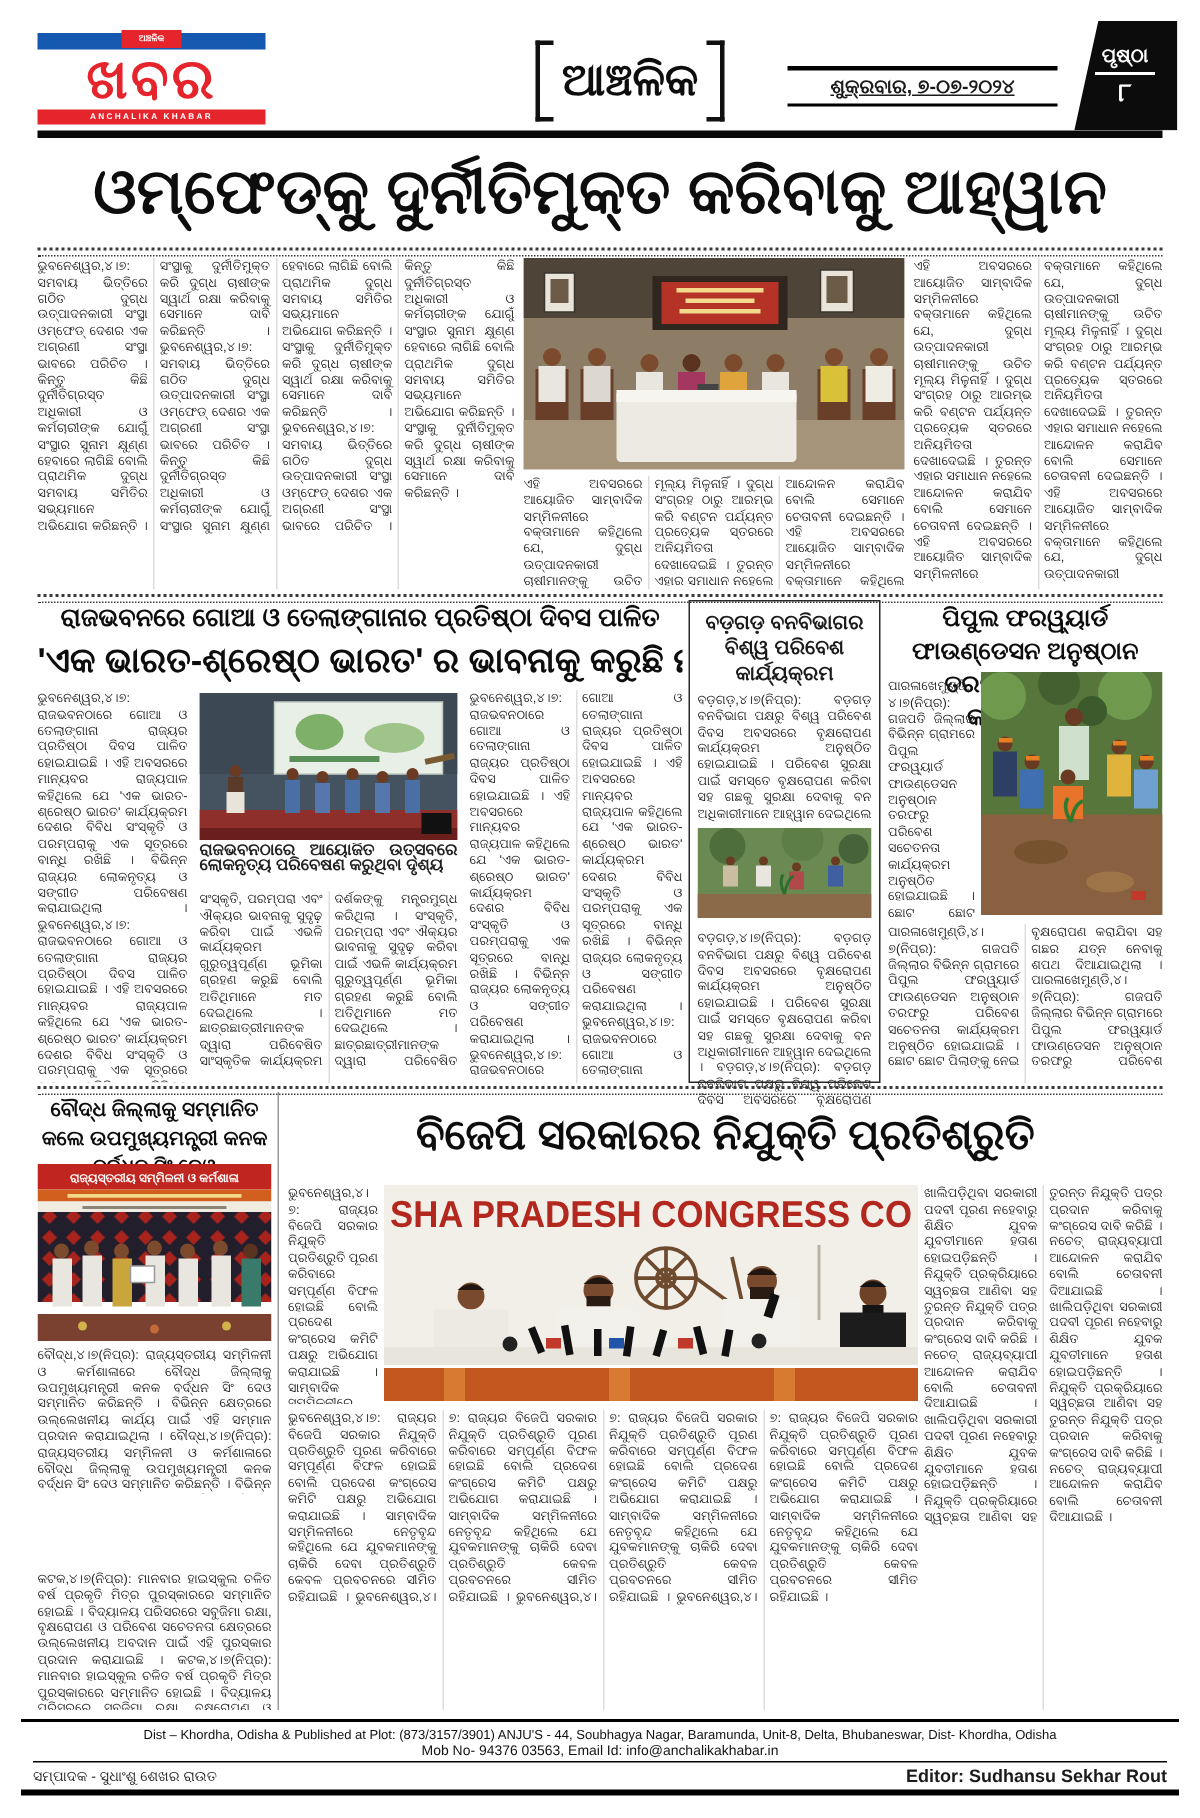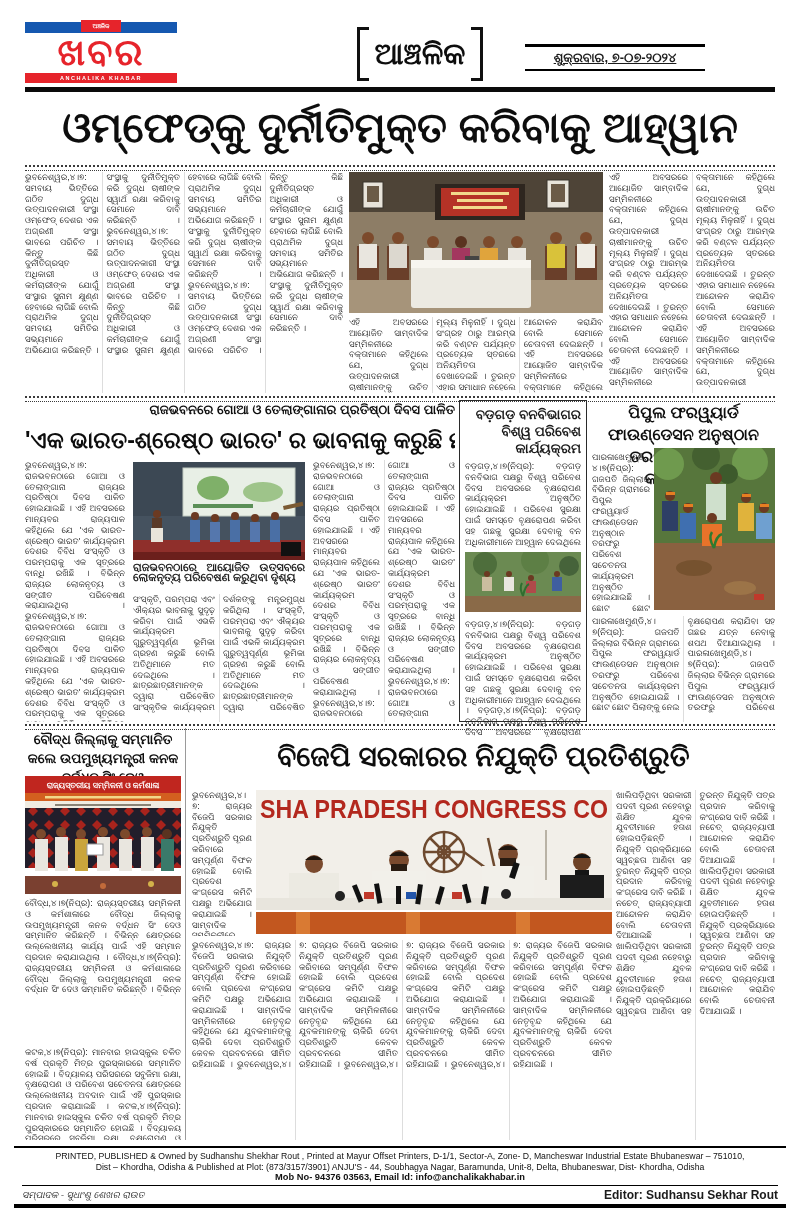--- a/index.html
+++ b/index.html
@@ -29,28 +29,28 @@
   #edition .name{font-size:30px;font-weight:bold;color:#0d0d0d;}
   #datebox{border-top:3px solid #000;border-bottom:2px solid #000;padding:3px 4px;
            font-size:13px;font-weight:bold;text-align:center;}
   #pagebox{background:#0c0c0c;color:#fff;clip-path:polygon(34% 0,100% 0,100% 100%,14% 100%);
            display:flex;flex-direction:column;align-items:center;justify-content:center;}
   #pagebox .lbl{font-size:13px;font-weight:bold;margin-left:10px;}
   #pagebox .dv{width:40px;height:2px;background:#fff;margin:3px 0 2px 10px;}
   #pagebox .num{font-size:17px;font-weight:bold;margin-left:10px;}
   
   #story-env-box{border:1px solid #2a2a2a;padding:4px 5px;box-sizing:border-box;}
-  #story-env-box .h{font-size:13.5px;font-weight:bold;text-align:right;line-height:17px;margin:1px 0 4px;}
+  #story-env-box .h{font-size:13.5px;font-weight:bold;text-align:center;line-height:17px;margin:1px 0 4px;}
   
   #footer{border-top:2px solid #000;border-bottom:4px solid #000;padding:3px 8px 2px;box-sizing:border-box;}
   #footer .ln{font-size:8.7px;text-align:center;line-height:10.5px;color:#111;}
-  #footer .ln.b{font-weight:bold;font-size:9.3px;}
+  #footer .ln.b{font-weight:normal;font-size:9.3px;}
   #footer .erow{display:flex;justify-content:space-between;align-items:center;
                 border-top:1px solid #000;margin-top:2px;padding-top:2px;}
-  #footer .eod{font-size:9.5px;font-style:italic;} #footer .een{font-size:12px;font-weight:bold;}
+  #footer .eod{font-size:9.5px;} #footer .een{font-size:12px;font-weight:bold;}
   .cap{font-size:11px;line-height:10.2px;font-weight:bold;text-align:justify;color:#222;overflow:hidden;}
 </style>
 </head>
 <body>
 
 <div id="page">
 
   <div class="abs" id="edition" style="left:330px;top:26px;width:180px;height:56px;">
     <div class="bracket l"></div>
     <div class="name">ଆଞ୍ଚଳିକ</div>
@@ -62,20 +62,25 @@
       <div class="tab">ଅଞ୍ଚଳିକ</div>
     </div>
     <div class="big">ଖବର</div>
     <div class="strip">ANCHALIKA KHABAR</div>
   </div>
 
   <div class="abs" id="datebox" style="left:525px;top:44px;width:172px;text-decoration:underline;">
     <span>ଶୁକ୍ରବାର, ୭-୦୭-୨୦୨୪</span>
   </div>
 
+  <div class="abs" id="pagebox" style="left:705px;top:14px;width:80px;height:73px;">
+    <div class="lbl">ପୃଷ୍ଠା</div>
+    <div class="dv"></div>
+    <div class="num">୮</div>
+  </div>
 
   <div class="abs" style="left:25px;top:87px;width:750px;height:5px;background:#0a0a0a;"></div>
 
   <div class="abs hl" style="left:25px;top:96px;width:750px;font-size:42px;line-height:64px;">ଓମ୍‌ଫେଡ୍‌କୁ ଦୁର୍ନୀତିମୁକ୍ତ କରିବାକୁ ଆହ୍ୱାନ</div>
   <div class="abs dotted" style="left:25px;top:165px;width:750px;"></div>
 
   <div class="abs txt c4" style="left:25px;top:172px;width:318px;height:221px;">ଭୁବନେଶ୍ୱର,୪।୭: ସମବାୟ ଭିତ୍ତିରେ ଗଠିତ ଦୁଗ୍ଧ ଉତ୍ପାଦନକାରୀ ସଂସ୍ଥା ଓମ୍‌ଫେଡ୍ ଦେଶର ଏକ ଅଗ୍ରଣୀ ସଂସ୍ଥା ଭାବରେ ପରିଚିତ । କିନ୍ତୁ କିଛି ଦୁର୍ନୀତିଗ୍ରସ୍ତ ଅଧିକାରୀ ଓ କର୍ମଚାରୀଙ୍କ ଯୋଗୁଁ ସଂସ୍ଥାର ସୁନାମ କ୍ଷୁଣ୍ଣ ହେବାରେ ଲାଗିଛି ବୋଲି ପ୍ରାଥମିକ ଦୁଗ୍ଧ ସମବାୟ ସମିତିର ସଭ୍ୟମାନେ ଅଭିଯୋଗ କରିଛନ୍ତି । ସଂସ୍ଥାକୁ ଦୁର୍ନୀତିମୁକ୍ତ କରି ଦୁଗ୍ଧ ଚାଷୀଙ୍କ ସ୍ୱାର୍ଥ ରକ୍ଷା କରିବାକୁ ସେମାନେ ଦାବି କରିଛନ୍ତି । ଭୁବନେଶ୍ୱର,୪।୭: ସମବାୟ ଭିତ୍ତିରେ ଗଠିତ ଦୁଗ୍ଧ ଉତ୍ପାଦନକାରୀ ସଂସ୍ଥା ଓମ୍‌ଫେଡ୍ ଦେଶର ଏକ ଅଗ୍ରଣୀ ସଂସ୍ଥା ଭାବରେ ପରିଚିତ । କିନ୍ତୁ କିଛି ଦୁର୍ନୀତିଗ୍ରସ୍ତ ଅଧିକାରୀ ଓ କର୍ମଚାରୀଙ୍କ ଯୋଗୁଁ ସଂସ୍ଥାର ସୁନାମ କ୍ଷୁଣ୍ଣ ହେବାରେ ଲାଗିଛି ବୋଲି ପ୍ରାଥମିକ ଦୁଗ୍ଧ ସମବାୟ ସମିତିର ସଭ୍ୟମାନେ ଅଭିଯୋଗ କରିଛନ୍ତି । ସଂସ୍ଥାକୁ ଦୁର୍ନୀତିମୁକ୍ତ କରି ଦୁଗ୍ଧ ଚାଷୀଙ୍କ ସ୍ୱାର୍ଥ ରକ୍ଷା କରିବାକୁ ସେମାନେ ଦାବି କରିଛନ୍ତି । ଭୁବନେଶ୍ୱର,୪।୭: ସମବାୟ ଭିତ୍ତିରେ ଗଠିତ ଦୁଗ୍ଧ ଉତ୍ପାଦନକାରୀ ସଂସ୍ଥା ଓମ୍‌ଫେଡ୍ ଦେଶର ଏକ ଅଗ୍ରଣୀ ସଂସ୍ଥା ଭାବରେ ପରିଚିତ । କିନ୍ତୁ କିଛି ଦୁର୍ନୀତିଗ୍ରସ୍ତ ଅଧିକାରୀ ଓ କର୍ମଚାରୀଙ୍କ ଯୋଗୁଁ ସଂସ୍ଥାର ସୁନାମ କ୍ଷୁଣ୍ଣ ହେବାରେ ଲାଗିଛି ବୋଲି ପ୍ରାଥମିକ ଦୁଗ୍ଧ ସମବାୟ ସମିତିର ସଭ୍ୟମାନେ ଅଭିଯୋଗ କରିଛନ୍ତି । ସଂସ୍ଥାକୁ ଦୁର୍ନୀତିମୁକ୍ତ କରି ଦୁଗ୍ଧ ଚାଷୀଙ୍କ ସ୍ୱାର୍ଥ ରକ୍ଷା କରିବାକୁ ସେମାନେ ଦାବି କରିଛନ୍ତି ।</div>
 
   <div class="abs" style="left:349px;top:172px;width:254px;height:141px;">
     <svg width="254" height="141" viewBox="0 0 254 141">
@@ -117,21 +122,21 @@
       <rect x="62" y="88" width="120" height="8" fill="#f7f5ef"></rect>
       <rect x="116" y="84" width="14" height="4" fill="#444"></rect>
     </svg>
   </div>
 
   <div class="abs txt c3" style="left:349px;top:317px;width:254px;height:76px;">ଏହି ଅବସରରେ ଆୟୋଜିତ ସାମ୍ବାଦିକ ସମ୍ମିଳନୀରେ ବକ୍ତାମାନେ କହିଥିଲେ ଯେ, ଦୁଗ୍ଧ ଉତ୍ପାଦନକାରୀ ଚାଷୀମାନଙ୍କୁ ଉଚିତ ମୂଲ୍ୟ ମିଳୁନାହିଁ । ଦୁଗ୍ଧ ସଂଗ୍ରହ ଠାରୁ ଆରମ୍ଭ କରି ବଣ୍ଟନ ପର୍ଯ୍ୟନ୍ତ ପ୍ରତ୍ୟେକ ସ୍ତରରେ ଅନିୟମିତତା ଦେଖାଦେଇଛି । ତୁରନ୍ତ ଏହାର ସମାଧାନ ନହେଲେ ଆନ୍ଦୋଳନ କରାଯିବ ବୋଲି ସେମାନେ ଚେତାବନୀ ଦେଇଛନ୍ତି । ଏହି ଅବସରରେ ଆୟୋଜିତ ସାମ୍ବାଦିକ ସମ୍ମିଳନୀରେ ବକ୍ତାମାନେ କହିଥିଲେ ଯେ, ଦୁଗ୍ଧ ଉତ୍ପାଦନକାରୀ ଚାଷୀମାନଙ୍କୁ ଉଚିତ ମୂଲ୍ୟ ମିଳୁନାହିଁ । ଦୁଗ୍ଧ ସଂଗ୍ରହ ଠାରୁ ଆରମ୍ଭ କରି ବଣ୍ଟନ ପର୍ଯ୍ୟନ୍ତ ପ୍ରତ୍ୟେକ ସ୍ତରରେ ଅନିୟମିତତା ଦେଖାଦେଇଛି । ତୁରନ୍ତ ଏହାର ସମାଧାନ ନହେଲେ ଆନ୍ଦୋଳନ କରାଯିବ ବୋଲି ସେମାନେ ଚେତାବନୀ ଦେଇଛନ୍ତି ।</div>
   <div class="abs txt c2" style="left:609px;top:172px;width:166px;height:221px;">ଏହି ଅବସରରେ ଆୟୋଜିତ ସାମ୍ବାଦିକ ସମ୍ମିଳନୀରେ ବକ୍ତାମାନେ କହିଥିଲେ ଯେ, ଦୁଗ୍ଧ ଉତ୍ପାଦନକାରୀ ଚାଷୀମାନଙ୍କୁ ଉଚିତ ମୂଲ୍ୟ ମିଳୁନାହିଁ । ଦୁଗ୍ଧ ସଂଗ୍ରହ ଠାରୁ ଆରମ୍ଭ କରି ବଣ୍ଟନ ପର୍ଯ୍ୟନ୍ତ ପ୍ରତ୍ୟେକ ସ୍ତରରେ ଅନିୟମିତତା ଦେଖାଦେଇଛି । ତୁରନ୍ତ ଏହାର ସମାଧାନ ନହେଲେ ଆନ୍ଦୋଳନ କରାଯିବ ବୋଲି ସେମାନେ ଚେତାବନୀ ଦେଇଛନ୍ତି । ଏହି ଅବସରରେ ଆୟୋଜିତ ସାମ୍ବାଦିକ ସମ୍ମିଳନୀରେ ବକ୍ତାମାନେ କହିଥିଲେ ଯେ, ଦୁଗ୍ଧ ଉତ୍ପାଦନକାରୀ ଚାଷୀମାନଙ୍କୁ ଉଚିତ ମୂଲ୍ୟ ମିଳୁନାହିଁ । ଦୁଗ୍ଧ ସଂଗ୍ରହ ଠାରୁ ଆରମ୍ଭ କରି ବଣ୍ଟନ ପର୍ଯ୍ୟନ୍ତ ପ୍ରତ୍ୟେକ ସ୍ତରରେ ଅନିୟମିତତା ଦେଖାଦେଇଛି । ତୁରନ୍ତ ଏହାର ସମାଧାନ ନହେଲେ ଆନ୍ଦୋଳନ କରାଯିବ ବୋଲି ସେମାନେ ଚେତାବନୀ ଦେଇଛନ୍ତି । ଏହି ଅବସରରେ ଆୟୋଜିତ ସାମ୍ବାଦିକ ସମ୍ମିଳନୀରେ ବକ୍ତାମାନେ କହିଥିଲେ ଯେ, ଦୁଗ୍ଧ ଉତ୍ପାଦନକାରୀ ଚାଷୀମାନଙ୍କୁ ଉଚିତ ମୂଲ୍ୟ ମିଳୁନାହିଁ । ଦୁଗ୍ଧ ସଂଗ୍ରହ ଠାରୁ ଆରମ୍ଭ କରି ବଣ୍ଟନ ପର୍ଯ୍ୟନ୍ତ ପ୍ରତ୍ୟେକ ସ୍ତରରେ ଅନିୟମିତତା ଦେଖାଦେଇଛି । ତୁରନ୍ତ ଏହାର ସମାଧାନ ନହେଲେ ଆନ୍ଦୋଳନ କରାଯିବ ବୋଲି ସେମାନେ ଚେତାବନୀ ଦେଇଛନ୍ତି ।</div>
 
   <div class="abs dotted" style="left:25px;top:396px;width:750px;"></div>
 
-  <div class="abs hl" style="left:25px;top:402px;width:430px;font-size:13px;text-align:right;">ରାଜଭବନରେ ଗୋଆ ଓ ତେଲାଙ୍ଗାନାର ପ୍ରତିଷ୍ଠା ଦିବସ ପାଳିତ</div>
+  <div class="abs hl" style="left:25px;top:402px;width:430px;font-size:17px;">ରାଜଭବନରେ ଗୋଆ ଓ ତେଲାଙ୍ଗାନାର ପ୍ରତିଷ୍ଠା ଦିବସ ପାଳିତ</div>
   <div class="abs hl" style="left:25px;top:423px;width:430px;font-size:23px;line-height:34px;white-space:nowrap;overflow:hidden;">'ଏକ ଭାରତ-ଶ୍ରେଷ୍ଠ ଭାରତ' ର ଭାବନାକୁ କରୁଛି ମଜଭୁତ୍</div>
 
   <div class="abs txt" style="left:25px;top:460px;width:100px;height:262px;">ଭୁବନେଶ୍ୱର,୪।୭: ରାଜଭବନଠାରେ ଗୋଆ ଓ ତେଲାଙ୍ଗାନା ରାଜ୍ୟର ପ୍ରତିଷ୍ଠା ଦିବସ ପାଳିତ ହୋଇଯାଇଛି । ଏହି ଅବସରରେ ମାନ୍ୟବର ରାଜ୍ୟପାଳ କହିଥିଲେ ଯେ 'ଏକ ଭାରତ-ଶ୍ରେଷ୍ଠ ଭାରତ' କାର୍ଯ୍ୟକ୍ରମ ଦେଶର ବିବିଧ ସଂସ୍କୃତି ଓ ପରମ୍ପରାକୁ ଏକ ସୂତ୍ରରେ ବାନ୍ଧି ରଖିଛି । ବିଭିନ୍ନ ରାଜ୍ୟର ଲୋକନୃତ୍ୟ ଓ ସଙ୍ଗୀତ ପରିବେଷଣ କରାଯାଇଥିଲା । ଭୁବନେଶ୍ୱର,୪।୭: ରାଜଭବନଠାରେ ଗୋଆ ଓ ତେଲାଙ୍ଗାନା ରାଜ୍ୟର ପ୍ରତିଷ୍ଠା ଦିବସ ପାଳିତ ହୋଇଯାଇଛି । ଏହି ଅବସରରେ ମାନ୍ୟବର ରାଜ୍ୟପାଳ କହିଥିଲେ ଯେ 'ଏକ ଭାରତ-ଶ୍ରେଷ୍ଠ ଭାରତ' କାର୍ଯ୍ୟକ୍ରମ ଦେଶର ବିବିଧ ସଂସ୍କୃତି ଓ ପରମ୍ପରାକୁ ଏକ ସୂତ୍ରରେ ବାନ୍ଧି ରଖିଛି । ବିଭିନ୍ନ ରାଜ୍ୟର ଲୋକନୃତ୍ୟ ଓ ସଙ୍ଗୀତ ପରିବେଷଣ କରାଯାଇଥିଲା ।</div>
 
   <div class="abs" style="left:133px;top:462px;width:172px;height:98px;">
     <svg width="172" height="98" viewBox="0 0 172 98">
       <rect width="172" height="98" fill="#45525f"></rect>
       <rect width="172" height="54" fill="#3c4854"></rect>
       <rect x="50" y="6" width="112" height="48" fill="#e8efe6" stroke="#c2cbc2"></rect>
       <ellipse cx="80" cy="26" rx="16" ry="12" fill="#7fb069"></ellipse>
@@ -324,21 +329,20 @@
       <rect x="150" y="122" width="14" height="22" fill="#d97a33"></rect>
       <rect x="260" y="122" width="14" height="22" fill="#d97a33"></rect>
       <rect y="120" width="356" height="2" fill="#ffffff"></rect>
     </svg>
   </div>
 
   <div class="abs txt c2" style="left:616px;top:790px;width:159px;height:350px;">ଖାଲିପଡ଼ିଥିବା ସରକାରୀ ପଦବୀ ପୂରଣ ନହେବାରୁ ଶିକ୍ଷିତ ଯୁବକ ଯୁବତୀମାନେ ହତାଶ ହୋଇପଡ଼ିଛନ୍ତି । ନିଯୁକ୍ତି ପ୍ରକ୍ରିୟାରେ ସ୍ୱଚ୍ଛତା ଆଣିବା ସହ ତୁରନ୍ତ ନିଯୁକ୍ତି ପତ୍ର ପ୍ରଦାନ କରିବାକୁ କଂଗ୍ରେସ ଦାବି କରିଛି । ନଚେତ୍ ରାଜ୍ୟବ୍ୟାପୀ ଆନ୍ଦୋଳନ କରାଯିବ ବୋଲି ଚେତାବନୀ ଦିଆଯାଇଛି । ଖାଲିପଡ଼ିଥିବା ସରକାରୀ ପଦବୀ ପୂରଣ ନହେବାରୁ ଶିକ୍ଷିତ ଯୁବକ ଯୁବତୀମାନେ ହତାଶ ହୋଇପଡ଼ିଛନ୍ତି । ନିଯୁକ୍ତି ପ୍ରକ୍ରିୟାରେ ସ୍ୱଚ୍ଛତା ଆଣିବା ସହ ତୁରନ୍ତ ନିଯୁକ୍ତି ପତ୍ର ପ୍ରଦାନ କରିବାକୁ କଂଗ୍ରେସ ଦାବି କରିଛି । ନଚେତ୍ ରାଜ୍ୟବ୍ୟାପୀ ଆନ୍ଦୋଳନ କରାଯିବ ବୋଲି ଚେତାବନୀ ଦିଆଯାଇଛି । ଖାଲିପଡ଼ିଥିବା ସରକାରୀ ପଦବୀ ପୂରଣ ନହେବାରୁ ଶିକ୍ଷିତ ଯୁବକ ଯୁବତୀମାନେ ହତାଶ ହୋଇପଡ଼ିଛନ୍ତି । ନିଯୁକ୍ତି ପ୍ରକ୍ରିୟାରେ ସ୍ୱଚ୍ଛତା ଆଣିବା ସହ ତୁରନ୍ତ ନିଯୁକ୍ତି ପତ୍ର ପ୍ରଦାନ କରିବାକୁ କଂଗ୍ରେସ ଦାବି କରିଛି । ନଚେତ୍ ରାଜ୍ୟବ୍ୟାପୀ ଆନ୍ଦୋଳନ କରାଯିବ ବୋଲି ଚେତାବନୀ ଦିଆଯାଇଛି ।</div>
   <div class="abs txt c4" style="left:192px;top:940px;width:420px;height:200px;">ଭୁବନେଶ୍ୱର,୪।୭: ରାଜ୍ୟର ବିଜେପି ସରକାର ନିଯୁକ୍ତି ପ୍ରତିଶ୍ରୁତି ପୂରଣ କରିବାରେ ସମ୍ପୂର୍ଣ୍ଣ ବିଫଳ ହୋଇଛି ବୋଲି ପ୍ରଦେଶ କଂଗ୍ରେସ କମିଟି ପକ୍ଷରୁ ଅଭିଯୋଗ କରାଯାଇଛି । ସାମ୍ବାଦିକ ସମ୍ମିଳନୀରେ ନେତୃବୃନ୍ଦ କହିଥିଲେ ଯେ ଯୁବକମାନଙ୍କୁ ଚାକିରି ଦେବା ପ୍ରତିଶ୍ରୁତି କେବଳ ପ୍ରବଚନରେ ସୀମିତ ରହିଯାଇଛି । ଭୁବନେଶ୍ୱର,୪।୭: ରାଜ୍ୟର ବିଜେପି ସରକାର ନିଯୁକ୍ତି ପ୍ରତିଶ୍ରୁତି ପୂରଣ କରିବାରେ ସମ୍ପୂର୍ଣ୍ଣ ବିଫଳ ହୋଇଛି ବୋଲି ପ୍ରଦେଶ କଂଗ୍ରେସ କମିଟି ପକ୍ଷରୁ ଅଭିଯୋଗ କରାଯାଇଛି । ସାମ୍ବାଦିକ ସମ୍ମିଳନୀରେ ନେତୃବୃନ୍ଦ କହିଥିଲେ ଯେ ଯୁବକମାନଙ୍କୁ ଚାକିରି ଦେବା ପ୍ରତିଶ୍ରୁତି କେବଳ ପ୍ରବଚନରେ ସୀମିତ ରହିଯାଇଛି । ଭୁବନେଶ୍ୱର,୪।୭: ରାଜ୍ୟର ବିଜେପି ସରକାର ନିଯୁକ୍ତି ପ୍ରତିଶ୍ରୁତି ପୂରଣ କରିବାରେ ସମ୍ପୂର୍ଣ୍ଣ ବିଫଳ ହୋଇଛି ବୋଲି ପ୍ରଦେଶ କଂଗ୍ରେସ କମିଟି ପକ୍ଷରୁ ଅଭିଯୋଗ କରାଯାଇଛି । ସାମ୍ବାଦିକ ସମ୍ମିଳନୀରେ ନେତୃବୃନ୍ଦ କହିଥିଲେ ଯେ ଯୁବକମାନଙ୍କୁ ଚାକିରି ଦେବା ପ୍ରତିଶ୍ରୁତି କେବଳ ପ୍ରବଚନରେ ସୀମିତ ରହିଯାଇଛି । ଭୁବନେଶ୍ୱର,୪।୭: ରାଜ୍ୟର ବିଜେପି ସରକାର ନିଯୁକ୍ତି ପ୍ରତିଶ୍ରୁତି ପୂରଣ କରିବାରେ ସମ୍ପୂର୍ଣ୍ଣ ବିଫଳ ହୋଇଛି ବୋଲି ପ୍ରଦେଶ କଂଗ୍ରେସ କମିଟି ପକ୍ଷରୁ ଅଭିଯୋଗ କରାଯାଇଛି । ସାମ୍ବାଦିକ ସମ୍ମିଳନୀରେ ନେତୃବୃନ୍ଦ କହିଥିଲେ ଯେ ଯୁବକମାନଙ୍କୁ ଚାକିରି ଦେବା ପ୍ରତିଶ୍ରୁତି କେବଳ ପ୍ରବଚନରେ ସୀମିତ ରହିଯାଇଛି ।</div>
 
   <div class="abs" id="footer" style="left:14px;top:1146px;width:772px;">
-    <div class="ln">PRINTED, PUBLISHED &amp; Owned by Sudhanshu Shekhar Rout , Printed at Mayur Offset Printers,  D-1/1, Sector-A, Zone- D, Mancheswar Industrial Estate Bhubaneswar – 751010,</div>
     <div class="ln">Dist – Khordha, Odisha   &amp; Published at Plot: (873/3157/3901)  ANJU'S - 44, Soubhagya Nagar, Baramunda, Unit-8, Delta, Bhubaneswar, Dist- Khordha, Odisha</div>
     <div class="ln b">Mob No-  94376 03563,  Email Id: info@anchalikakhabar.in</div>
     <div class="erow">
       <span class="eod">ସମ୍ପାଦକ - ସୁଧାଂଶୁ ଶେଖର ରାଉତ</span>
       <span class="een">Editor: Sudhansu Sekhar Rout</span>
     </div>
   </div>
 
 </div>
 

